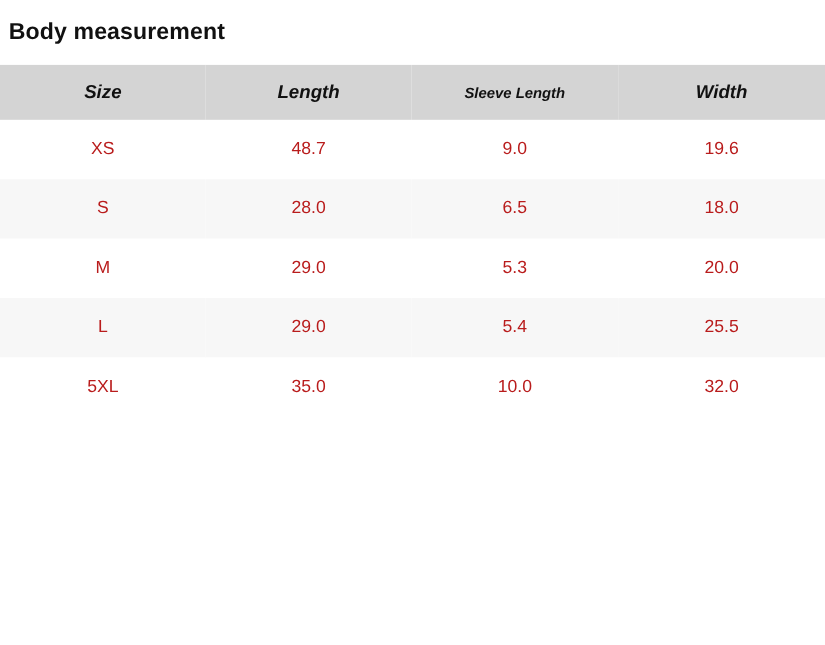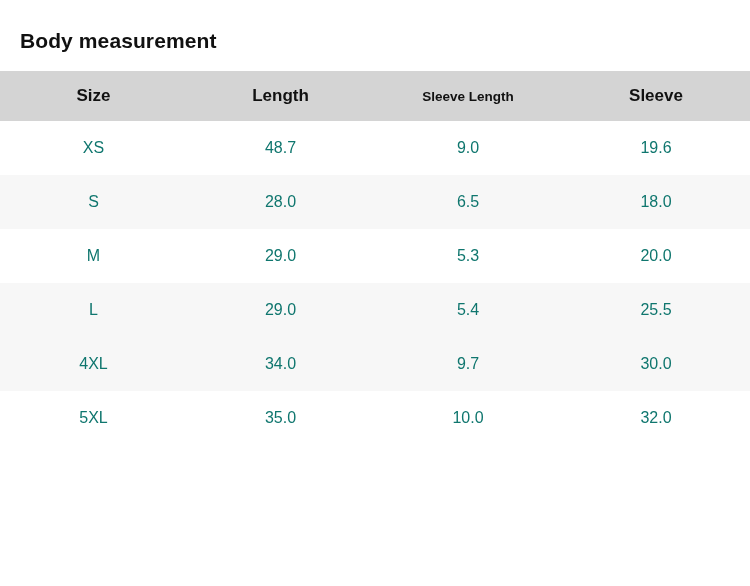--- a/index.html
+++ b/index.html
@@ -17,49 +17,50 @@
   .page {
     width: 750px;
     height: 586px;
     position: relative;
   }
   .page-title {
     font-size: 21px;
     font-weight: bold;
     color: #111111;
     padding: 17px 0 0 8px;
-    margin: 12px;
+    margin: 0;
     letter-spacing: 0.1px;
   }
   table.size-table {
     width: 750px;
     border-collapse: collapse;
     table-layout: fixed;
     margin-top: 18px;
   }
   table.size-table th,
   table.size-table td {
     text-align: center;
     vertical-align: middle;
     border: none;
   }
   table.size-table thead th {
     background: #d4d4d4;
     font-size: 17px;
     font-weight: bold;
     height: 48px;
     color: #111111;
+    font-style: italic;
   }
   table.size-table thead th.small-head {
     font-size: 13.5px;
   }
   table.size-table tbody td {
     font-size: 16px;
     height: 52px;
-    color: #0f766e;
+    color: #b91c1c;
     font-weight: normal;
   }
   table.size-table tbody tr.odd-row td {
     background: #ffffff;
   }
   table.size-table tbody tr.even-row td {
     background: #f7f7f7;
   }
   col.c1 { width: 187px; }
   col.c2 { width: 187px; }
@@ -78,21 +79,21 @@
       <col class="c1">
         <col class="c2">
         <col class="c3">
         <col class="c4">
     </colgroup>
     <thead>
       <tr>
         <th>Size</th>
         <th>Length</th>
         <th class="small-head">Sleeve Length</th>
-        <th>Sleeve</th>
+        <th>Width</th>
       </tr>
     </thead>
     <tbody>
       <tr class="odd-row">
         <td>XS</td>
         <td>48.7</td>
         <td>9.0</td>
         <td>19.6</td>
       </tr>
       <tr class="even-row">
@@ -106,26 +107,20 @@
         <td>29.0</td>
         <td>5.3</td>
         <td>20.0</td>
       </tr>
       <tr class="even-row">
         <td>L</td>
         <td>29.0</td>
         <td>5.4</td>
         <td>25.5</td>
       </tr>
-      <tr class="even-row">
-        <td>4XL</td>
-        <td>34.0</td>
-        <td>9.7</td>
-        <td>30.0</td>
-      </tr>
       <tr class="odd-row">
         <td>5XL</td>
         <td>35.0</td>
         <td>10.0</td>
         <td>32.0</td>
       </tr>
     </tbody>
   </table>
 
 </div>

